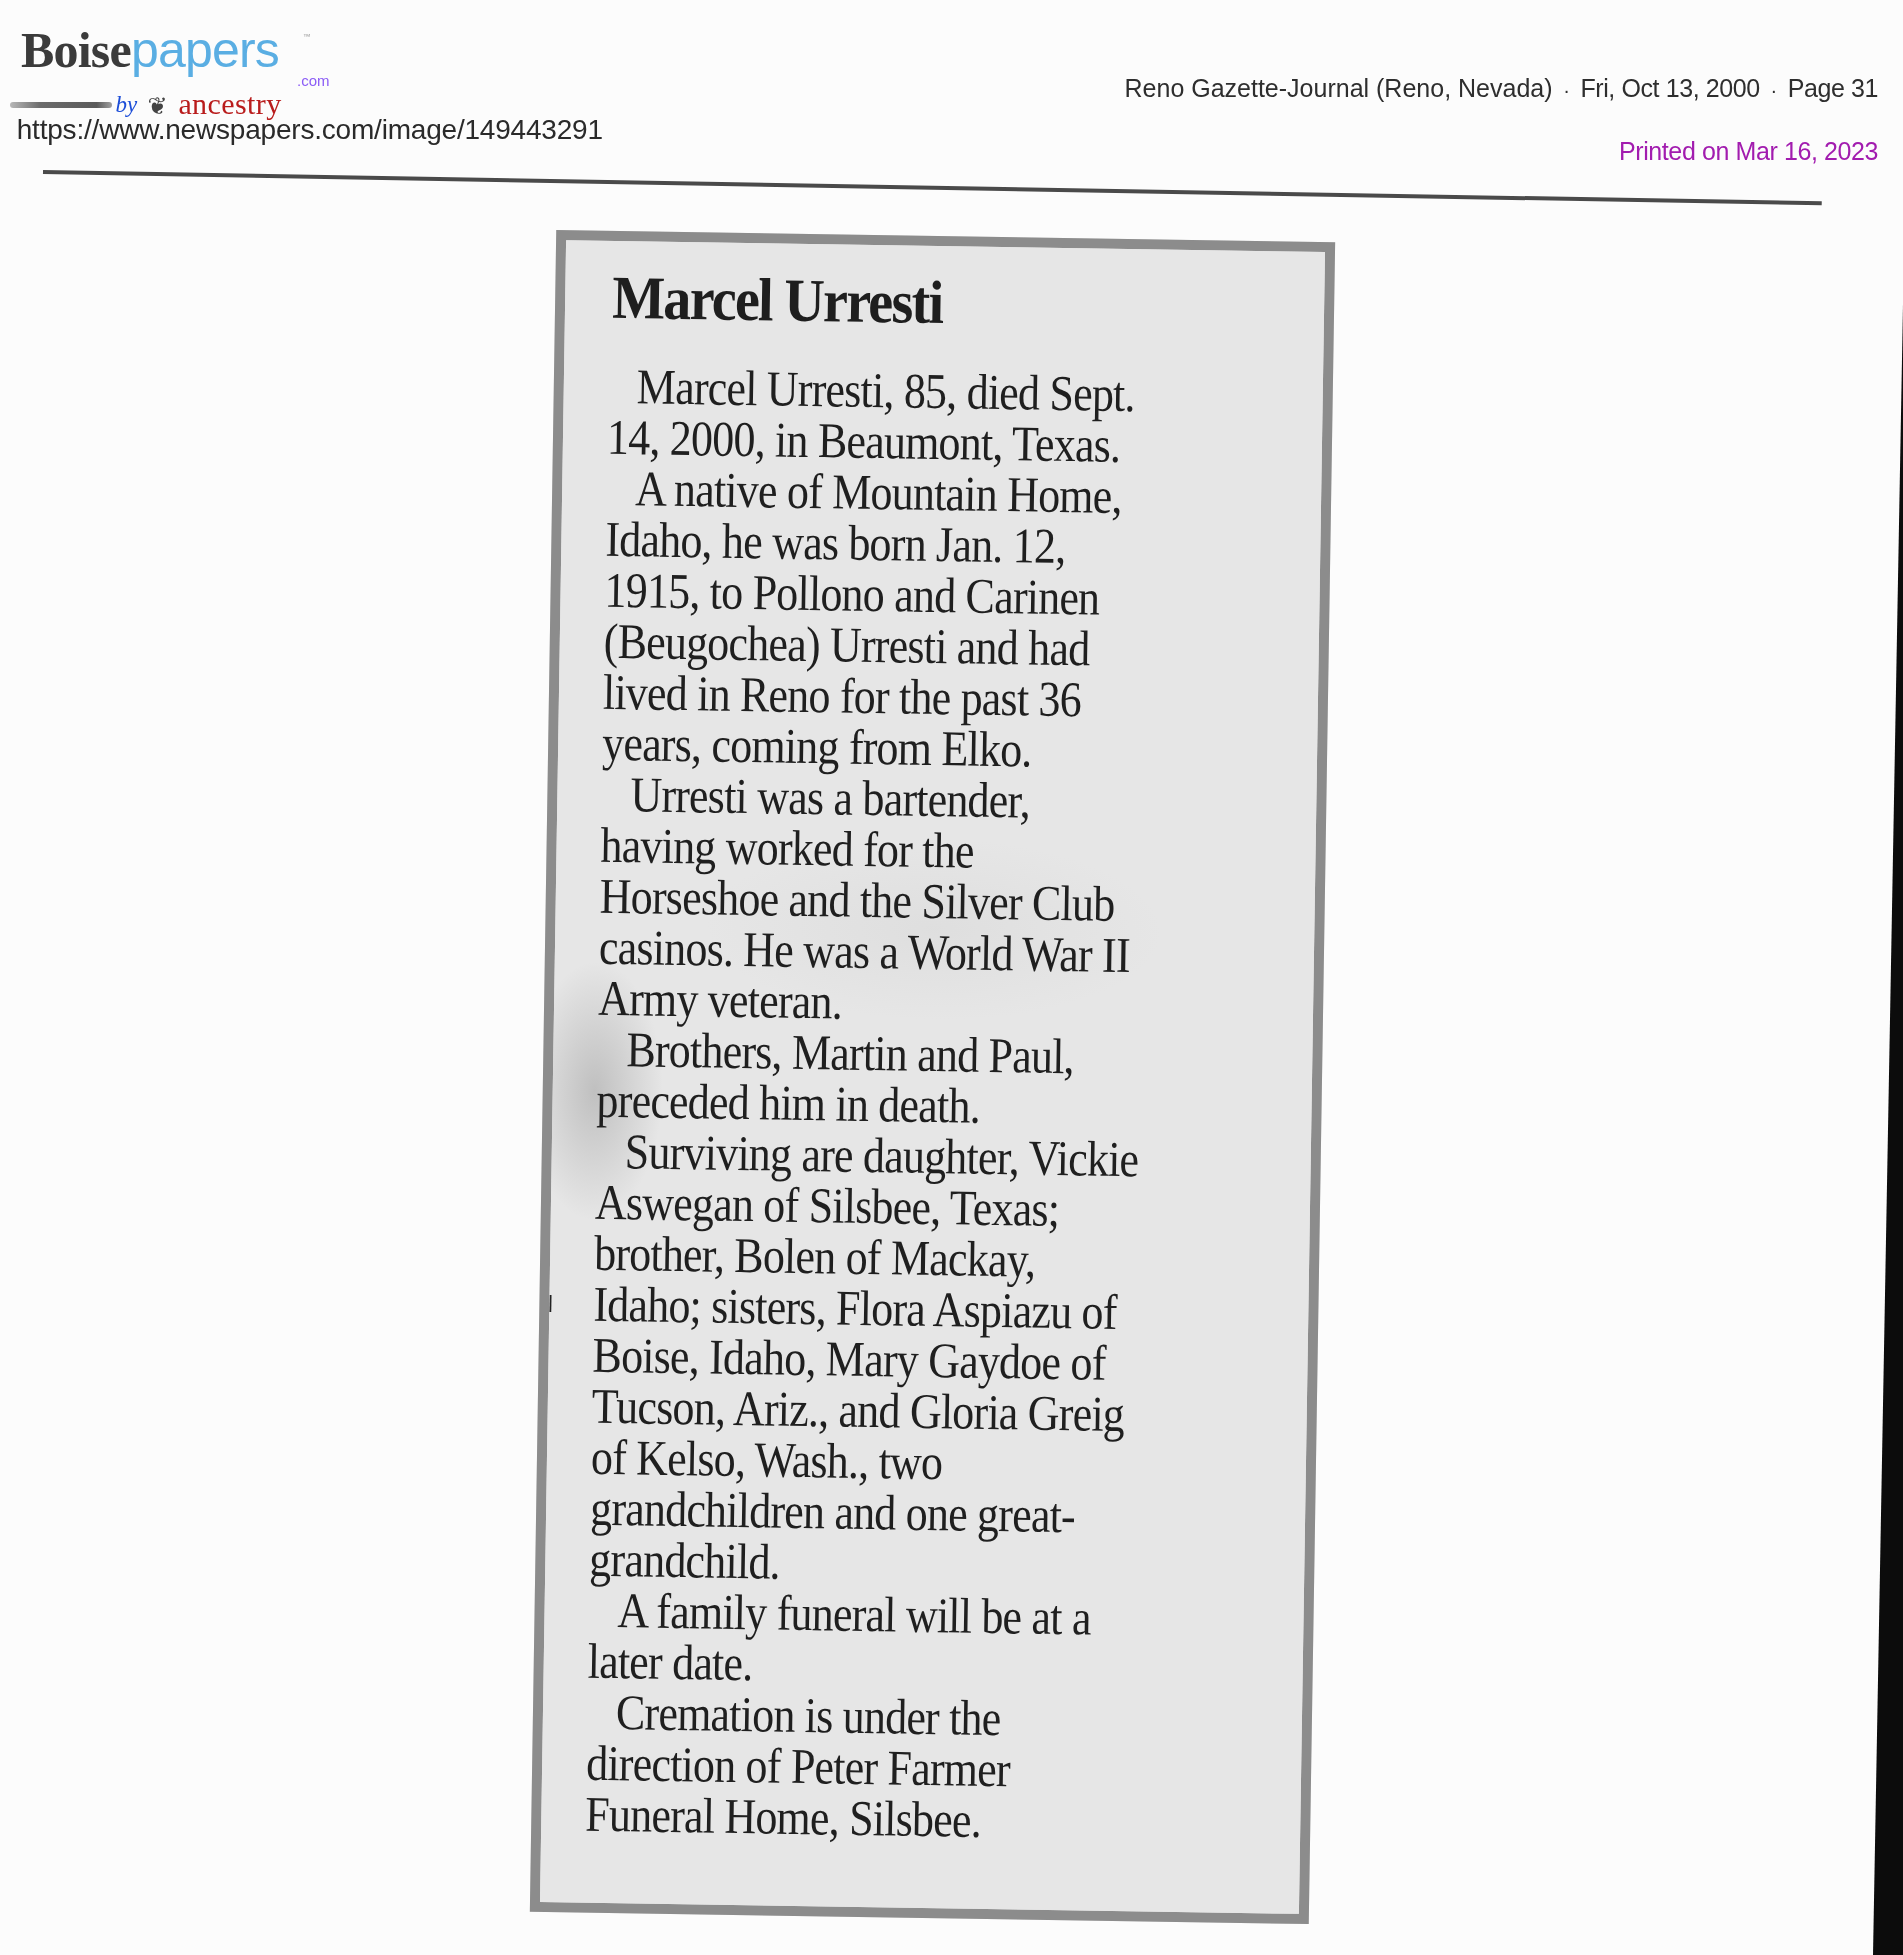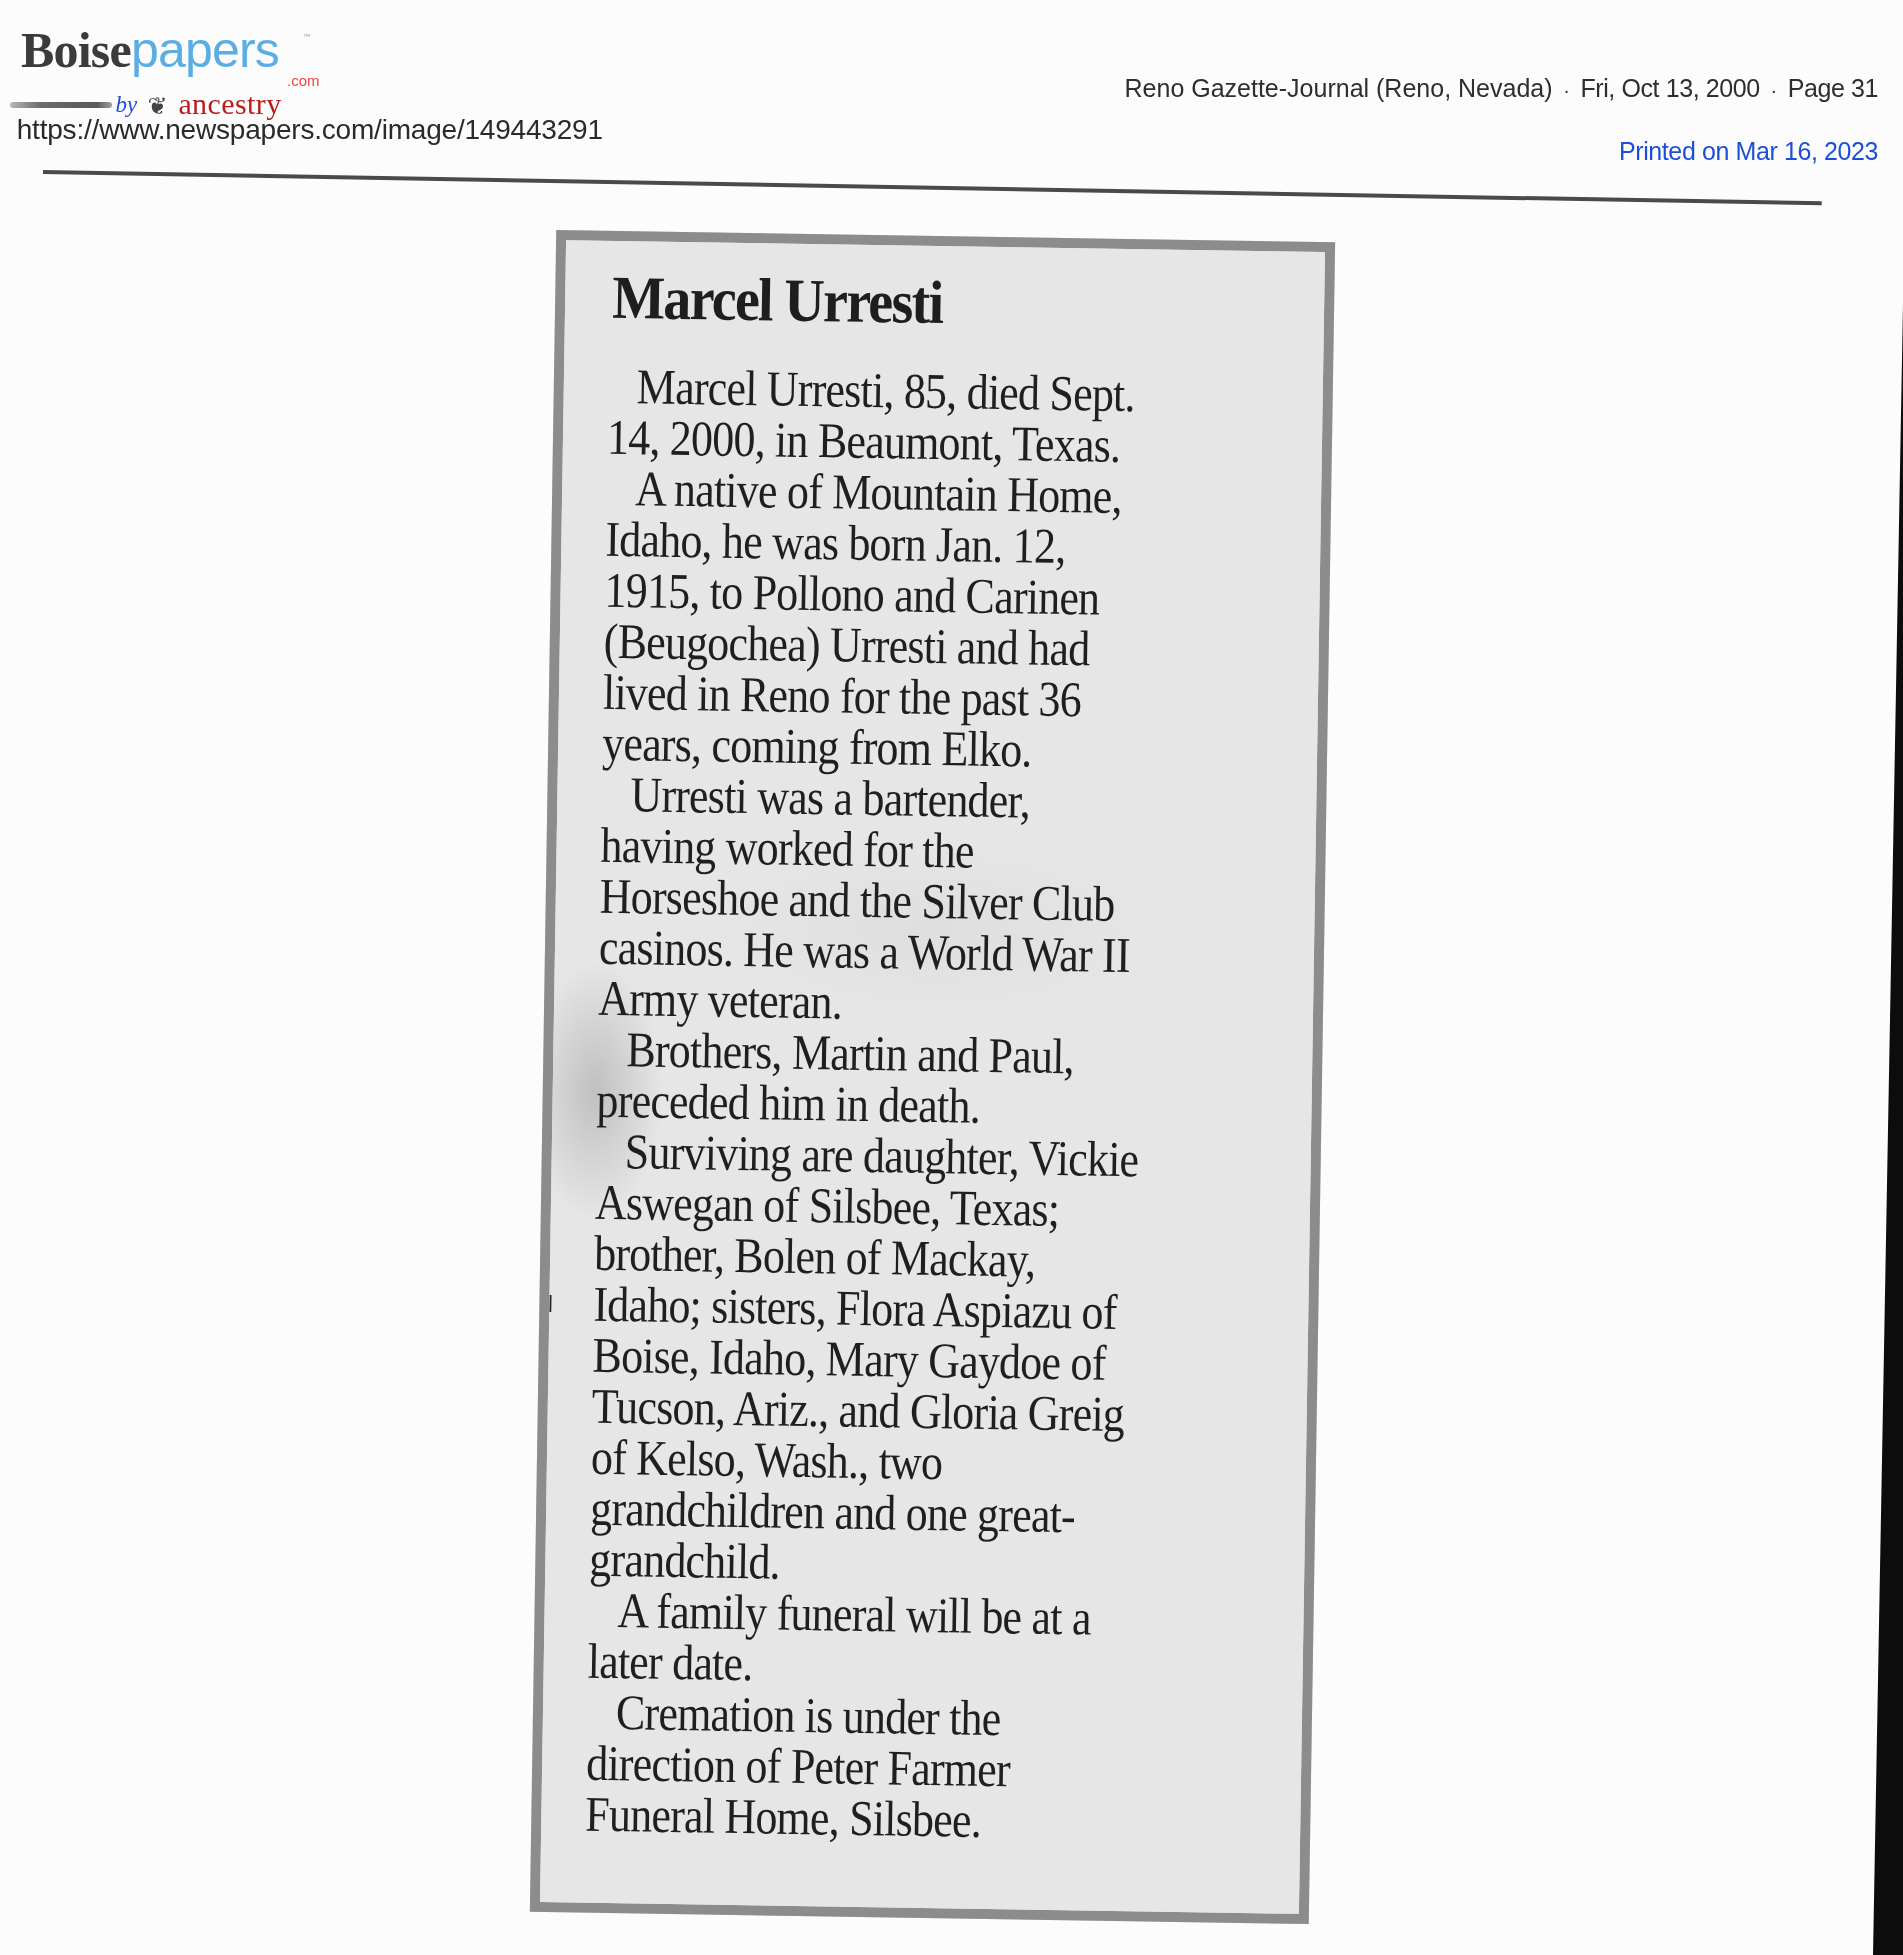--- a/index.html
+++ b/index.html
@@ -6,34 +6,34 @@
   body {
     width: 1904px; height: 1955px; position: relative; overflow: hidden;
     background: #fcfcfc;
     font-family: "Liberation Sans", sans-serif;
   }
   .logo { position: absolute; left: 21px; top: 23px; width: 304px; height: 91px; }
   .logo-word { position: absolute; left: 0; top: 0; font-size: 50px; line-height: 55px; letter-spacing: -0.8px; white-space: nowrap; }
   .logo-news { color: #3b3b3b; font-family: "Liberation Serif", serif; font-weight: bold; }
   .logo-papers { color: #5aaee3; font-family: "Liberation Sans", sans-serif; font-weight: normal; }
   .logo-tm { position: absolute; left: 282px; top: 9px; font-size: 7.6px; color: #999; }
-  .logo-com { position: absolute; left: 266px; top: 49px; font-size: 15px; color: #ef4444; text-align: right; }
+  .logo-com { position: absolute; left: 276px; top: 49px; font-size: 15px; color: #8b5cf6; text-align: right; }
   .logo-by-row { position: absolute; left: -10.6px; top: 67px; height: 30px; width: 319px; }
   .logo-swoosh { position: absolute; left: 0; top: 12px; width: 102px; height: 6px; border-radius: 3px;
     background: linear-gradient(to right, #b7b7b7, #6b6b6b 30%, #5a5a5a 85%, #a0a0a0); }
   .logo-by { position: absolute; left: 105px; top: 1.5px; font-family: "Liberation Serif", serif; font-style: italic; font-size: 23px; color: #1d4ed8; }
   .logo-leaf { position: absolute; left: 137px; top: 1.5px; font-size: 24px; color: #444; font-family: "DejaVu Sans", sans-serif; }
   .logo-ancestry { position: absolute; left: 168px; top: -3px; font-family: "Liberation Serif", serif; font-size: 30px; color: #b91c1c; letter-spacing: 0.4px; }
   .url { position: absolute; left: 16.7px; top: 114px; font-size: 28px; color: #2a2a2a; letter-spacing: -0.2px; white-space: nowrap; }
 
   .hdr { position: absolute; right: 26px; top: 74px; white-space: nowrap; text-align: right; font-size: 25px; color: #2e2e2e; }
   .hdr .paper { font-family: Liberation Sans, sans-serif; font-size: 25px; }
   .hdr .sep { margin: 0 10.6px; font-size: 20px; }
   .hdr .cond { font-family: "Liberation Sans", sans-serif; letter-spacing: -0.4px; text-align: center; }
-  .printed { position: absolute; right: 26px; top: 137px; font-size: 25px; color: #1d4ed8; letter-spacing: -0.4px; white-space: nowrap; }
+  .printed { position: absolute; right: 26px; top: 137px; font-size: 25px; color: #a21caf; letter-spacing: -0.4px; white-space: nowrap; }
 
   .rule { position: absolute; left: 43px; top: 170px; width: 1779px; height: 3.8px; background: #4a4a4a;
     transform-origin: 0 50%; transform: rotate(1.01deg); }
 
   .edge { position: absolute; right: 0; top: 0; width: 46px; height: 1955px; background: #0c0c0c;
     clip-path: polygon(45px 304px, 46px 304px, 46px 1955px, 15px 1955px); }
 
   .clip { position: absolute; left: 543px; top: 236px; width: 759px; height: 1662px;
     background: #e4e4e4; border: 10.6px solid #8c8c8c;
     transform-origin: 50% 50%; transform: rotate(0.9deg); }

